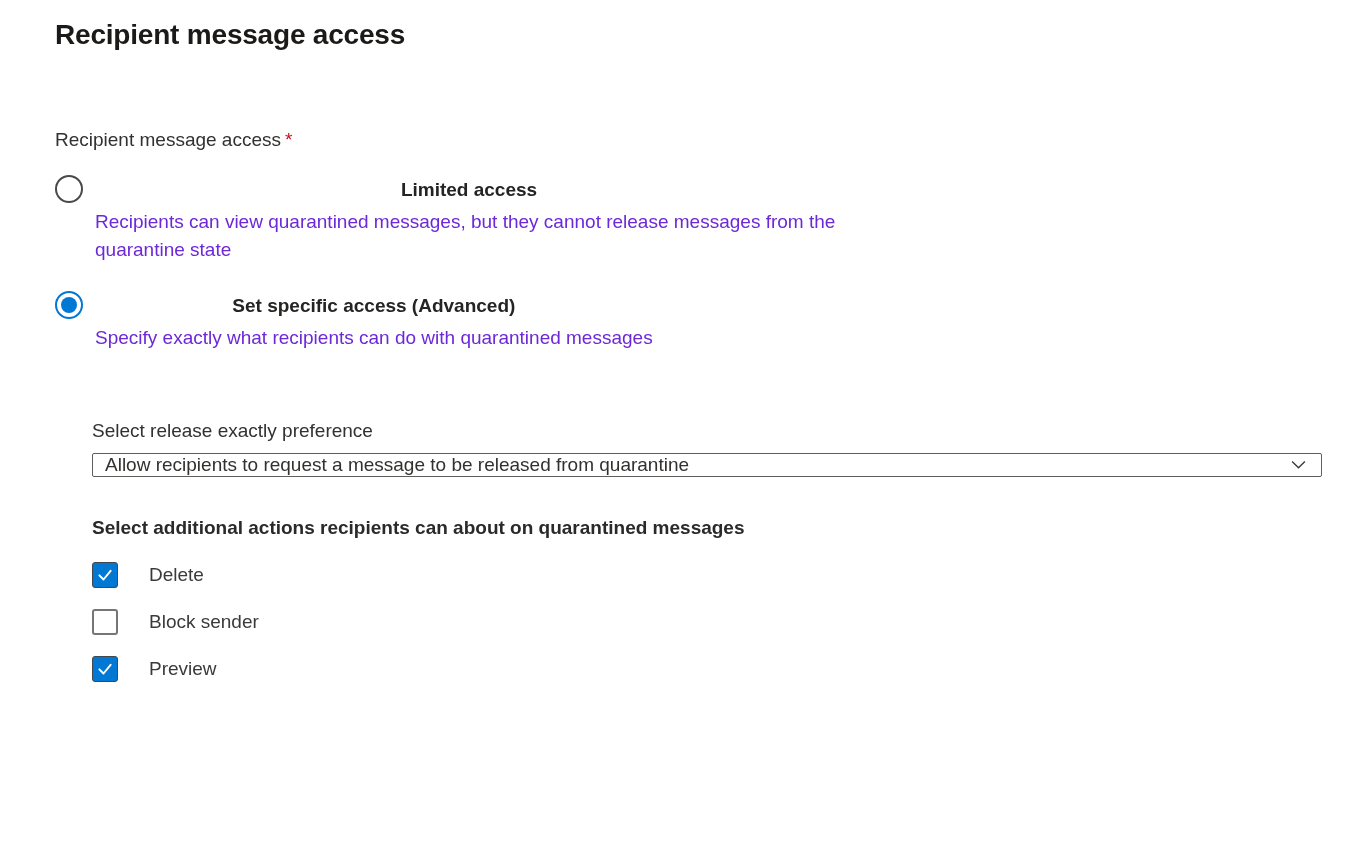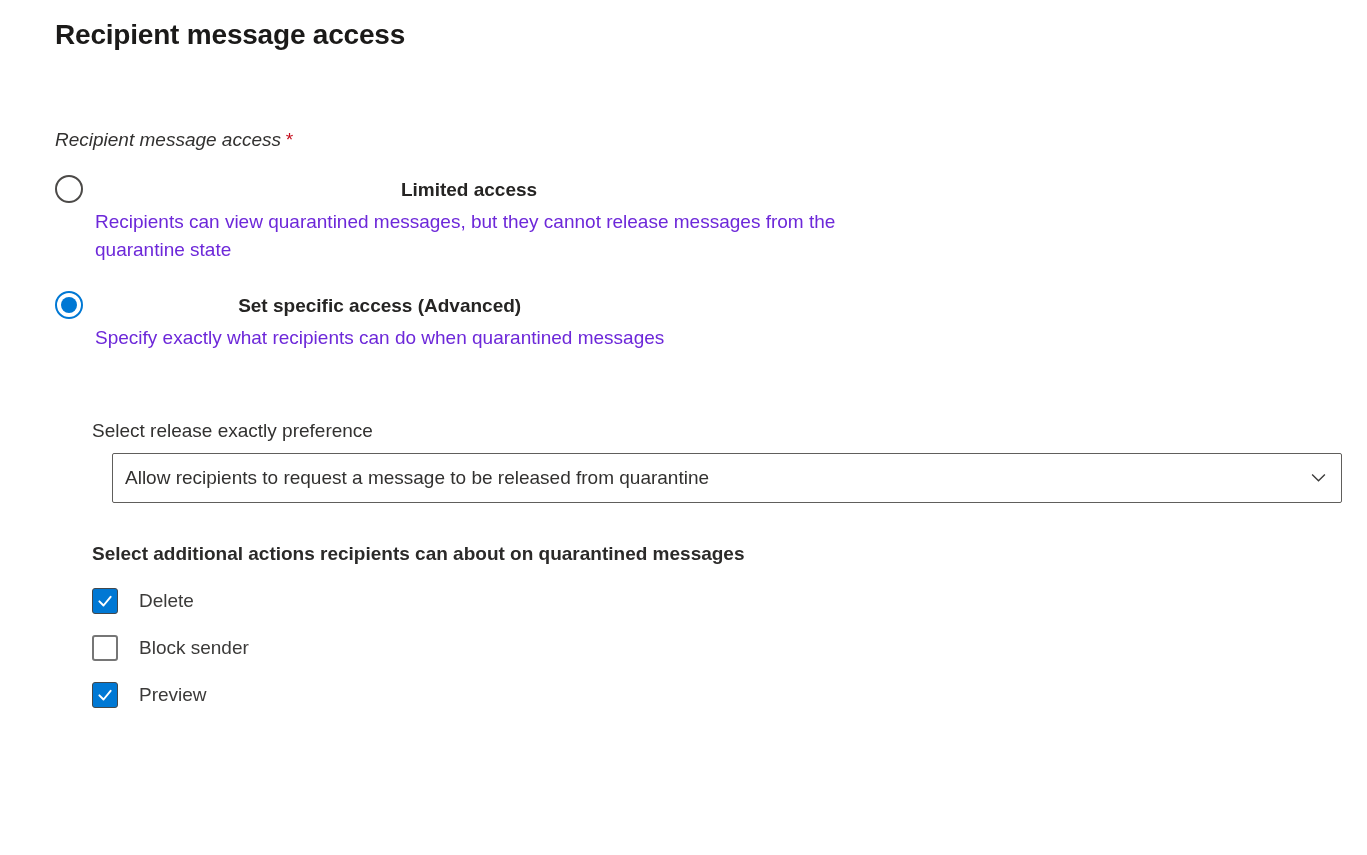--- a/index.html
+++ b/index.html
@@ -35,21 +35,20 @@
   }
   .intro a{
     color:var(--link);
     text-decoration:none;
     cursor:pointer;
   }
   .field-label{
     margin-top:76px;
     color:#323130;
     line-height:24px;
-    font-style:italic;
   }
   .required-marker{
     color:var(--required);
     margin-left:4px;
   }
   .radio-group{margin-top:23px;}
   .radio-option{
     display:flex;
     align-items:flex-start;
     gap:12px;
@@ -95,43 +94,42 @@
     margin-bottom:9px;
   }
   .sub-label.semibold{
     font-weight:700;
     color:#2b2a29;
     margin-top:38px;
     margin-bottom:0;
   }
   .dropdown{
     width:100%;
-    height:50px;
+    height:24px;
     border:1px solid #605e5c;
     border-radius:2px;
     background:#fff;
     display:flex;
     align-items:center;
     justify-content:space-between;
     padding:0 14px 0 12px;
     cursor:pointer;
-    margin-left:20px;
   }
   .dropdown-value{
     color:#323130;
     white-space:nowrap;
     overflow:hidden;
     text-overflow:ellipsis;
   }
   .chevron{display:flex;align-items:center;flex:none;margin-left:12px;}
   .checkbox-list{margin-top:21px;}
   .checkbox-row{
     display:flex;
     align-items:center;
-    gap:21px;
+    gap:31px;
     margin-bottom:21px;
     cursor:pointer;
     text-align:center;
   }
   .checkbox{
     width:26px;height:26px;flex:none;
     border-radius:3px;
     border:2px solid #767676;
     background:#fff;
     display:flex;align-items:center;justify-content:center;
@@ -166,21 +164,21 @@
       <div class="radio-texts">
         <div class="radio-title">Limited access</div>
         <div class="radio-desc">Recipients can view quarantined messages, but they cannot release messages from the quarantine state</div>
       </div>
     </div>
 
     <div class="radio-option">
       <span class="radio checked"></span>
       <div class="radio-texts">
         <div class="radio-title">Set specific access (Advanced)</div>
-        <div class="radio-desc">Specify exactly what recipients can do when quarantined messages</div>
+        <div class="radio-desc">Specify exactly what recipients can do with quarantined messages</div>
       </div>
     </div>
 
   </div>
 
   <div class="subsection">
 
     <div class="sub-label">Select release exactly preference</div>
 
     <div class="dropdown">

